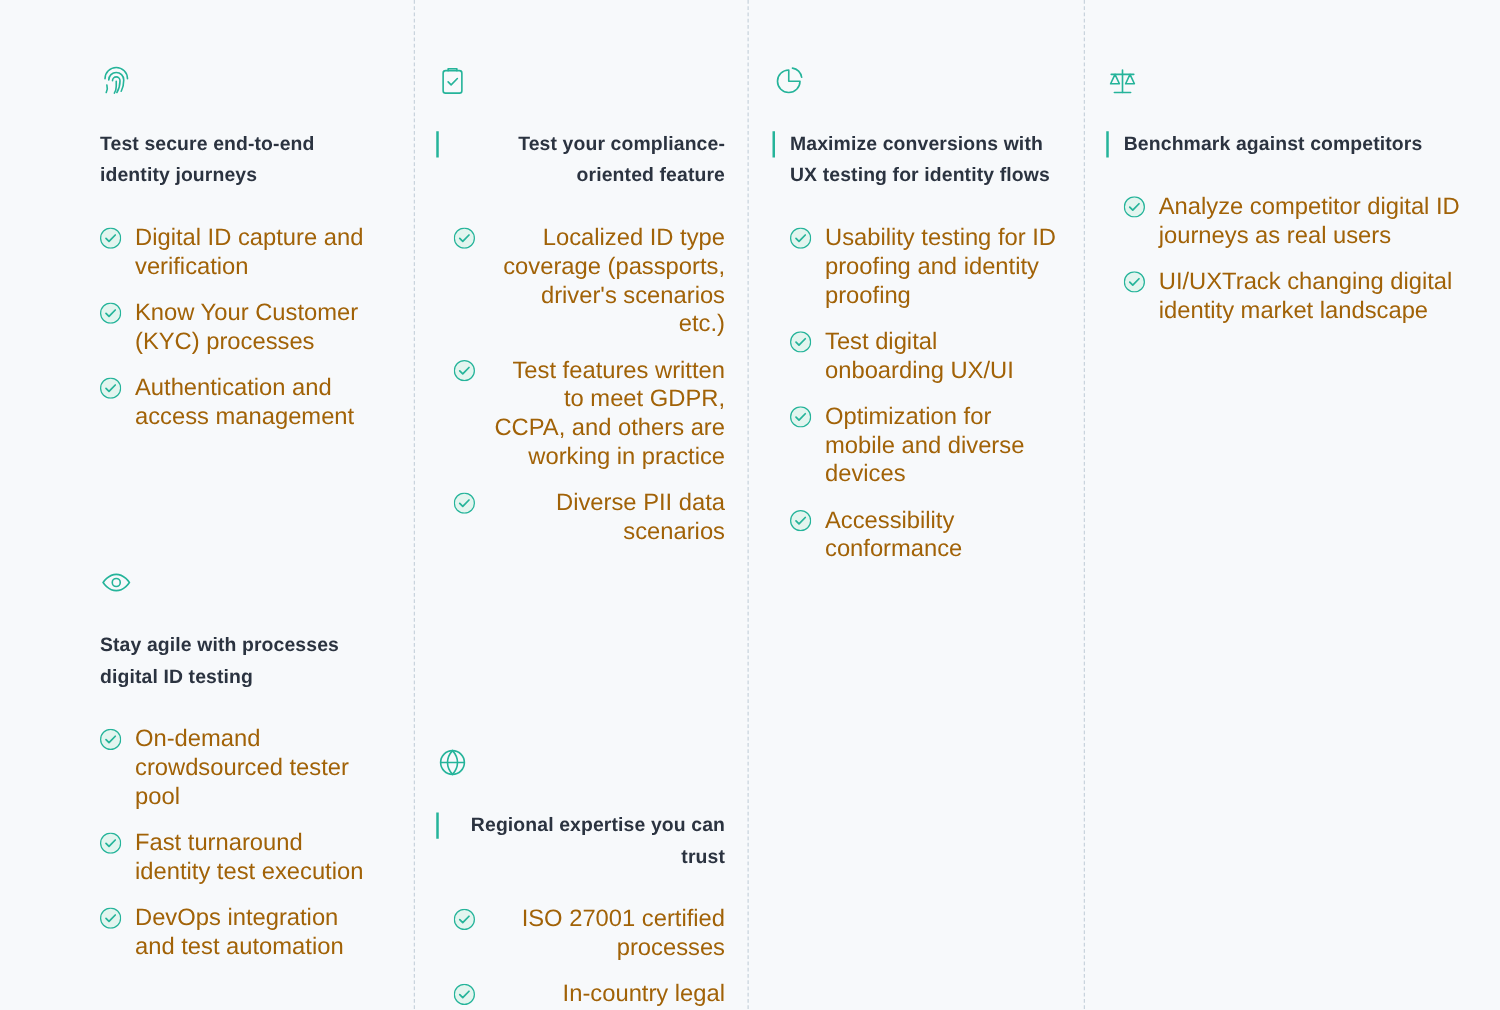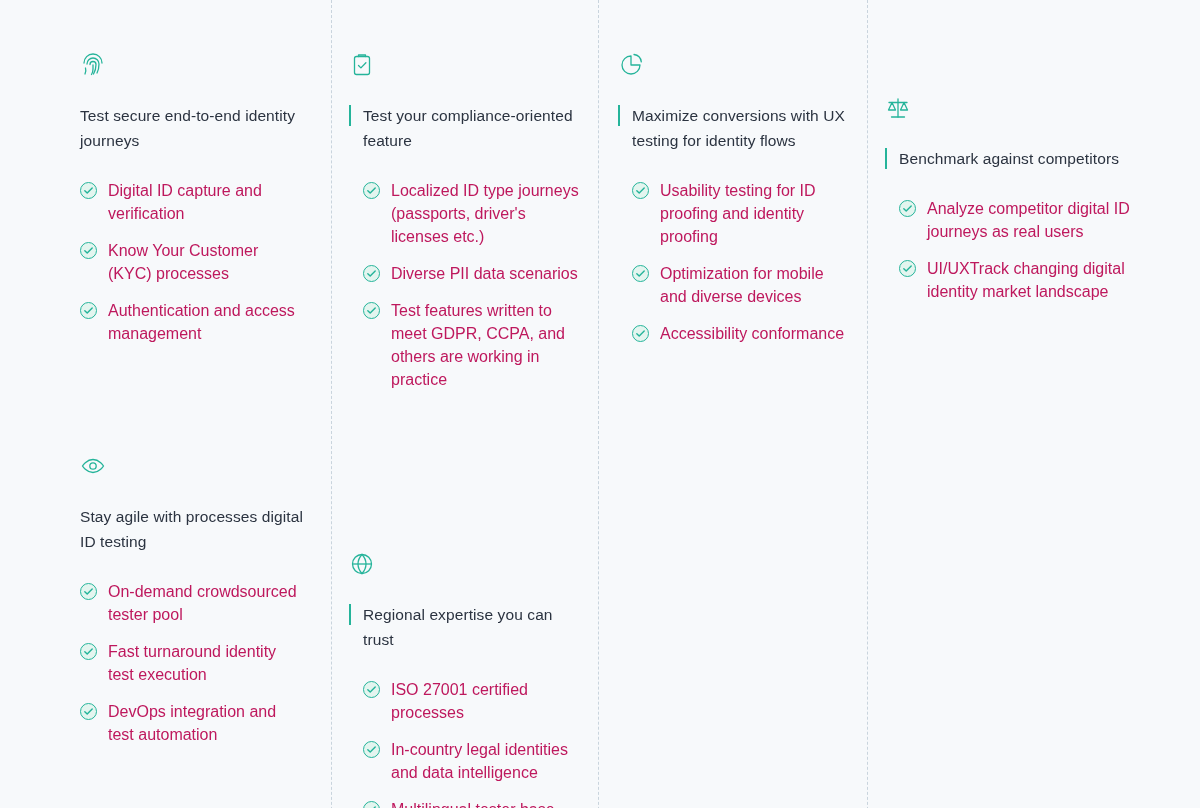--- a/index.html
+++ b/index.html
@@ -34,36 +34,36 @@
   }
   .cards {
     display: flex;
     flex-direction: column;
   }
   .card {
     padding-top: 52px;
     padding-bottom: 10px;
   }
   .card.c1 { padding-left: 80px; padding-right: 26px; }
-  .card.c2 { padding-left: 18px; padding-right: 18px; }
+  .card.c2 { padding-left: 18px; padding-right: 18px; text-align: right; }
   .card.c3 { padding-left: 20px; padding-right: 22px; }
-  .card.c4 { padding-left: 18px; padding-right: 22px; margin-top: 43px; }
+  .card.c4 { padding-left: 18px; padding-right: 22px; }
 
   .icon-wrap {
     width: 26px;
     height: 26px;
     margin-bottom: 25px;
   }
   .icon-wrap svg { display: block; }
 
   .card-title {
     position: relative;
     font-size: 15.5px;
     line-height: 25px;
-    font-weight: normal;
+    font-weight: bold;
     color: #2b3340;
     margin: 0 0 26px 0;
     letter-spacing: 0.1px;
   }
   .card.c2 .card-title,
   .card.c3 .card-title,
   .card.c4 .card-title {
     padding-left: 14px;
   }
   .card.c2 .card-title::before,
@@ -89,23 +89,23 @@
   }
   .check {
     flex: 0 0 auto;
     width: 17px;
     height: 17px;
     margin-right: 11px;
     margin-top: 3px;
   }
   .check svg { display: block; }
   .bullet-text {
-    font-size: 16px;
+    font-size: 19px;
     line-height: 23px;
-    color: #be185d;
+    color: #a16207;
   }
   .card.c2 ul.bullets,
   .card.c3 ul.bullets,
   .card.c4 ul.bullets { padding-left: 14px; }
   .spacer { height: 32px; }
 </style>
 </head>
 <body>
 
 <div class="grid">
@@ -209,39 +209,39 @@
         </div>
         <div class="card-title">Test your compliance-oriented feature</div>
         <ul class="bullets">
           <li>
             <span class="check">
               <svg width="17" height="17" viewBox="0 0 17 17">
                   <circle cx="8.5" cy="8.5" r="8" fill="#e3f5ef" stroke="#25b49a" stroke-width="1"></circle>
                   <path d="M4.8 8.7l2.4 2.4 5-5.1" fill="none" stroke="#25b49a" stroke-width="1.4" stroke-linecap="round" stroke-linejoin="round"></path>
                 </svg>
             </span>
-            <span class="bullet-text">Localized ID type journeys (passports, driver's licenses etc.)</span>
+            <span class="bullet-text">Localized ID type coverage (passports, driver's scenarios etc.)</span>
+          </li>
+          <li>
+            <span class="check">
+              <svg width="17" height="17" viewBox="0 0 17 17">
+                  <circle cx="8.5" cy="8.5" r="8" fill="#e3f5ef" stroke="#25b49a" stroke-width="1"></circle>
+                  <path d="M4.8 8.7l2.4 2.4 5-5.1" fill="none" stroke="#25b49a" stroke-width="1.4" stroke-linecap="round" stroke-linejoin="round"></path>
+                </svg>
+            </span>
+            <span class="bullet-text">Test features written to meet GDPR, CCPA, and others are working in practice</span>
           </li>
           <li>
             <span class="check">
               <svg width="17" height="17" viewBox="0 0 17 17">
                   <circle cx="8.5" cy="8.5" r="8" fill="#e3f5ef" stroke="#25b49a" stroke-width="1"></circle>
                   <path d="M4.8 8.7l2.4 2.4 5-5.1" fill="none" stroke="#25b49a" stroke-width="1.4" stroke-linecap="round" stroke-linejoin="round"></path>
                 </svg>
             </span>
             <span class="bullet-text">Diverse PII data scenarios</span>
-          </li>
-          <li>
-            <span class="check">
-              <svg width="17" height="17" viewBox="0 0 17 17">
-                  <circle cx="8.5" cy="8.5" r="8" fill="#e3f5ef" stroke="#25b49a" stroke-width="1"></circle>
-                  <path d="M4.8 8.7l2.4 2.4 5-5.1" fill="none" stroke="#25b49a" stroke-width="1.4" stroke-linecap="round" stroke-linejoin="round"></path>
-                </svg>
-            </span>
-            <span class="bullet-text">Test features written to meet GDPR, CCPA, and others are working in practice</span>
           </li>
         </ul>
       </div>
 
       <div class="spacer" style="height:84px"></div>
 
       <div class="card c2">
         <div class="icon-wrap">
           <svg width="26" height="26" viewBox="0 0 26 26" fill="none" stroke="#25b49a" stroke-width="1.3">
             <circle cx="13" cy="13" r="9.5"></circle>
@@ -295,20 +295,29 @@
         <div class="card-title">Maximize conversions with UX testing for identity flows</div>
         <ul class="bullets">
           <li>
             <span class="check">
               <svg width="17" height="17" viewBox="0 0 17 17">
                   <circle cx="8.5" cy="8.5" r="8" fill="#e3f5ef" stroke="#25b49a" stroke-width="1"></circle>
                   <path d="M4.8 8.7l2.4 2.4 5-5.1" fill="none" stroke="#25b49a" stroke-width="1.4" stroke-linecap="round" stroke-linejoin="round"></path>
                 </svg>
             </span>
             <span class="bullet-text">Usability testing for ID proofing and identity proofing</span>
+          </li>
+          <li>
+            <span class="check">
+              <svg width="17" height="17" viewBox="0 0 17 17">
+                  <circle cx="8.5" cy="8.5" r="8" fill="#e3f5ef" stroke="#25b49a" stroke-width="1"></circle>
+                  <path d="M4.8 8.7l2.4 2.4 5-5.1" fill="none" stroke="#25b49a" stroke-width="1.4" stroke-linecap="round" stroke-linejoin="round"></path>
+                </svg>
+            </span>
+            <span class="bullet-text">Test digital onboarding UX/UI</span>
           </li>
           <li>
             <span class="check">
               <svg width="17" height="17" viewBox="0 0 17 17">
                   <circle cx="8.5" cy="8.5" r="8" fill="#e3f5ef" stroke="#25b49a" stroke-width="1"></circle>
                   <path d="M4.8 8.7l2.4 2.4 5-5.1" fill="none" stroke="#25b49a" stroke-width="1.4" stroke-linecap="round" stroke-linejoin="round"></path>
                 </svg>
             </span>
             <span class="bullet-text">Optimization for mobile and diverse devices</span>
           </li>

